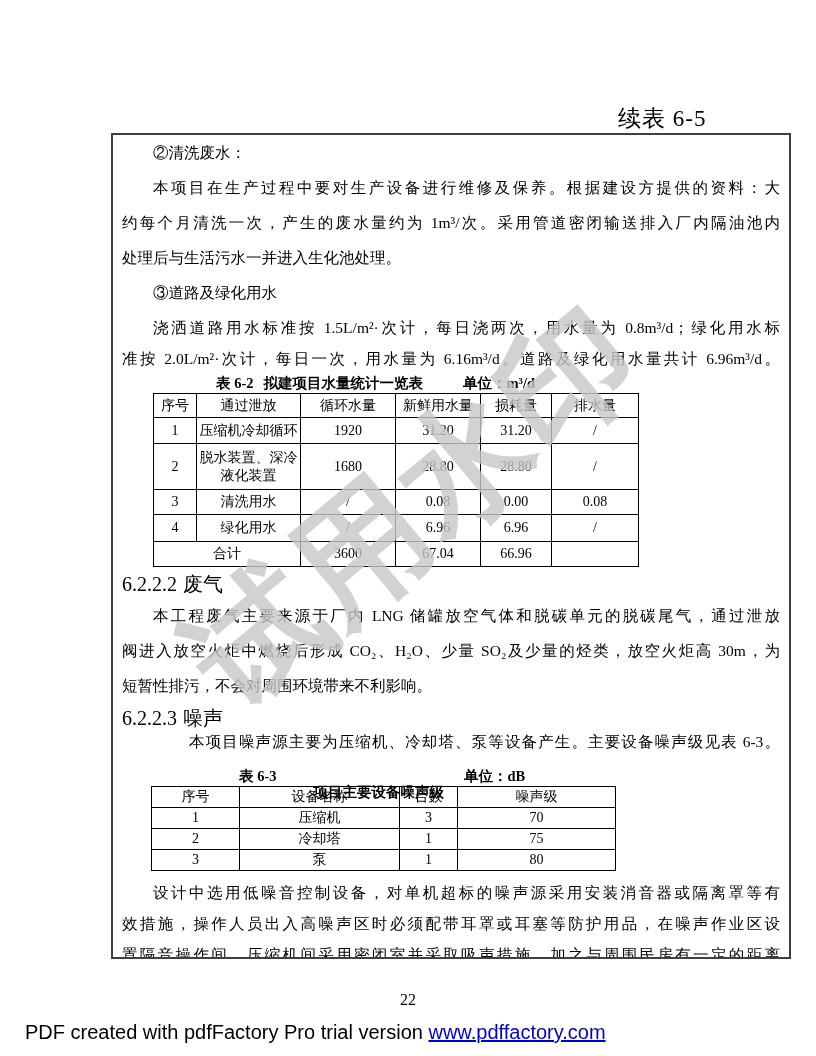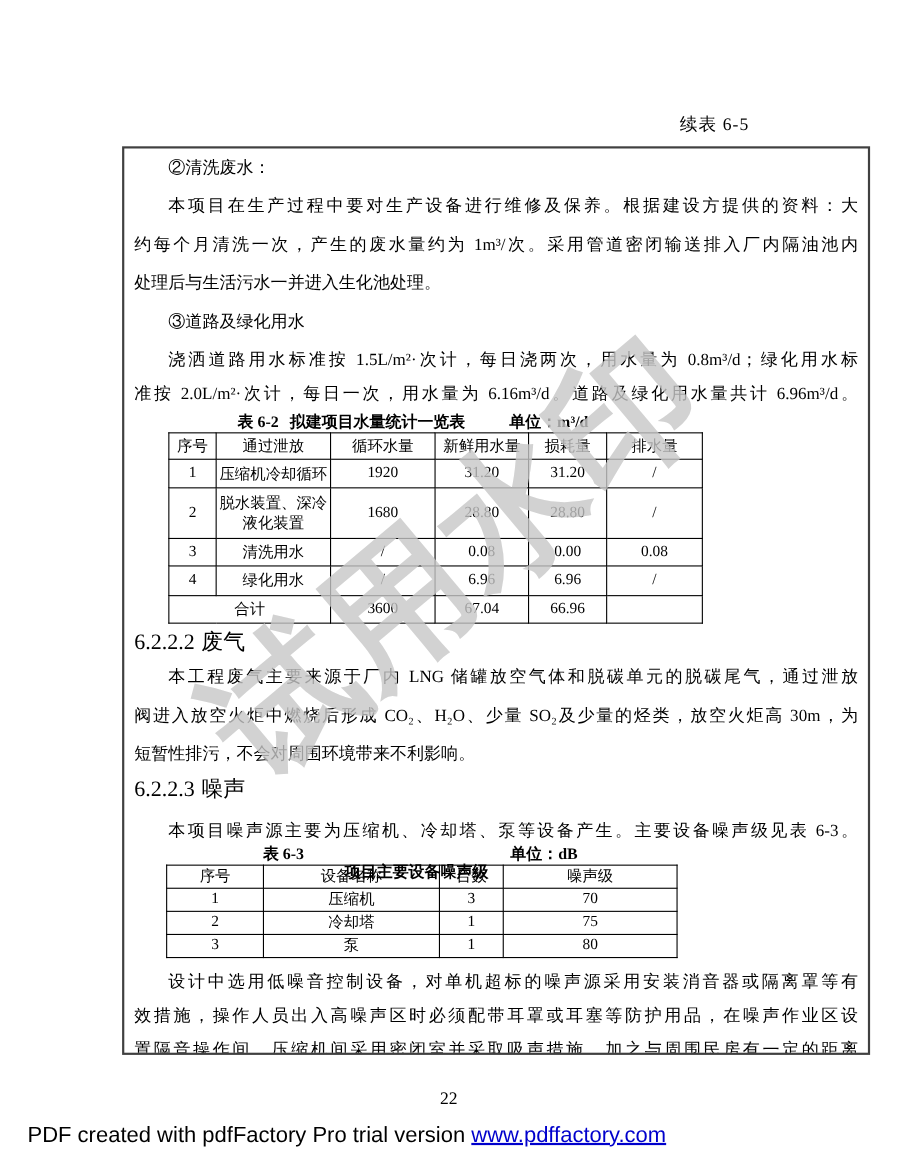--- a/index.html
+++ b/index.html
@@ -1,20 +1,20 @@
 <!DOCTYPE html>
 <html><head>
 <meta charset="utf-8">
 <style>
   * { margin:0; padding:0; box-sizing:border-box; }
   html,body { width:816px; height:1056px; background:#ffffff; }
   body { position:relative; font-family:"Liberation Serif","DejaVu Serif",serif; color:#000; overflow:hidden; }
 
   .header-note {
-    position:absolute; top:103px; left:618px; font-size:16px;
+    position:absolute; top:103px; left:618px; font-size:23px;
     letter-spacing:1px;
   }
 
   .content-box {
     position:absolute; left:111px; top:133px; width:680px; height:826px;
     border:2px solid #404040; padding:0 9px; overflow:hidden; background:#fff;
   }
 
   .line { height:35px; line-height:35px; font-size:15.5px; white-space:nowrap; }
   .indent { text-indent:2em; }
@@ -43,21 +43,21 @@
   .t62 tr.r3 td { height:25px; }
   .t62 tr.r4 td { height:27px; }
   .t62 tr.rt td { height:25px; }
   .t62 td.cat { white-space:pre-line; }
 
   .t63 { margin-left:29px; width:464px; border:1.5px solid #000; }
   .t63 th { height:20px; }
   .t63 td { height:19px; }
 
   .h30 { height:30px; line-height:30px; }
-  .h33 { height:33px; line-height:46px; }
+  .h33 { height:33px; line-height:18px;margin-left:36px; }
   .h28 { height:28px; line-height:28px; }
   .final .line { height:31px; line-height:31px; }
   .final { margin-top:6px; }
 
   .watermark {
     position:absolute; left:255px; top:590px; height:145px; line-height:145px;
     font-size:132px; font-weight:bold; color:#c7c7c7; opacity:0.8;
     transform:rotate(-40deg); transform-origin:0 100%;
     pointer-events:none; z-index:5; white-space:nowrap; letter-spacing:2px;
     font-family:"Liberation Serif","DejaVu Serif",serif;

